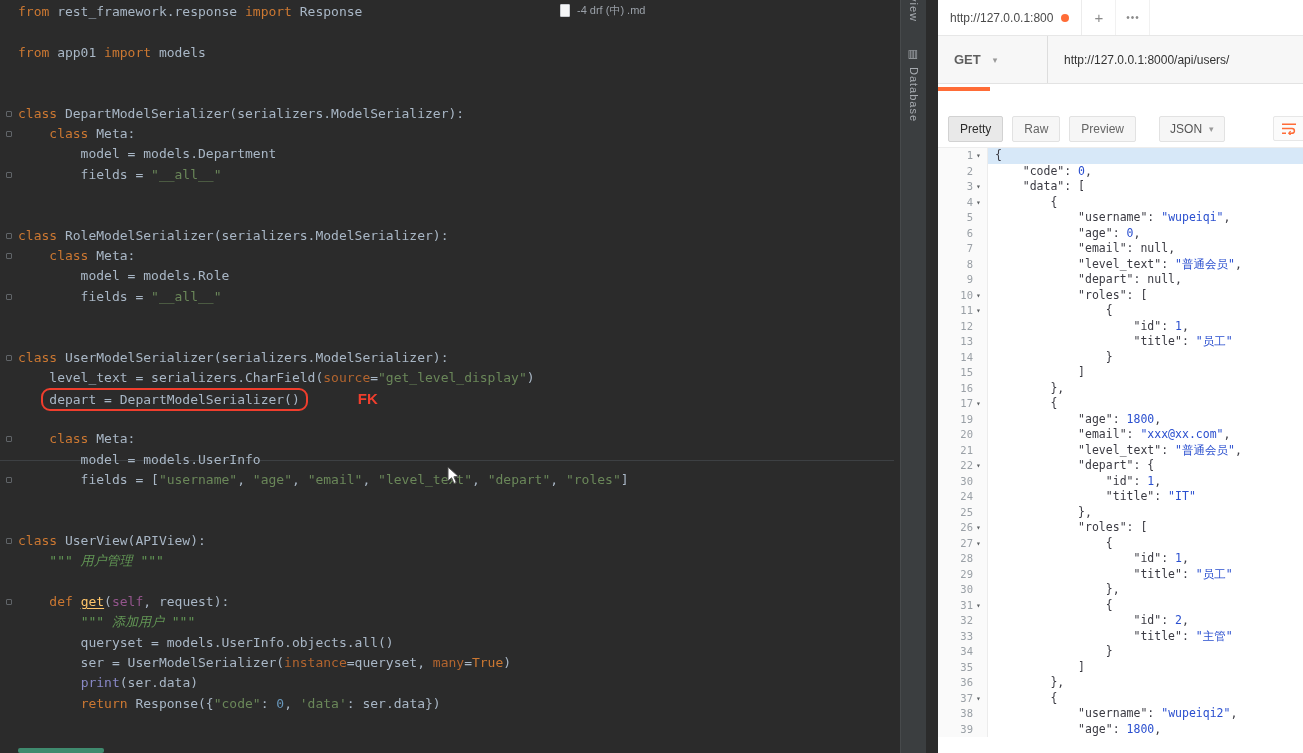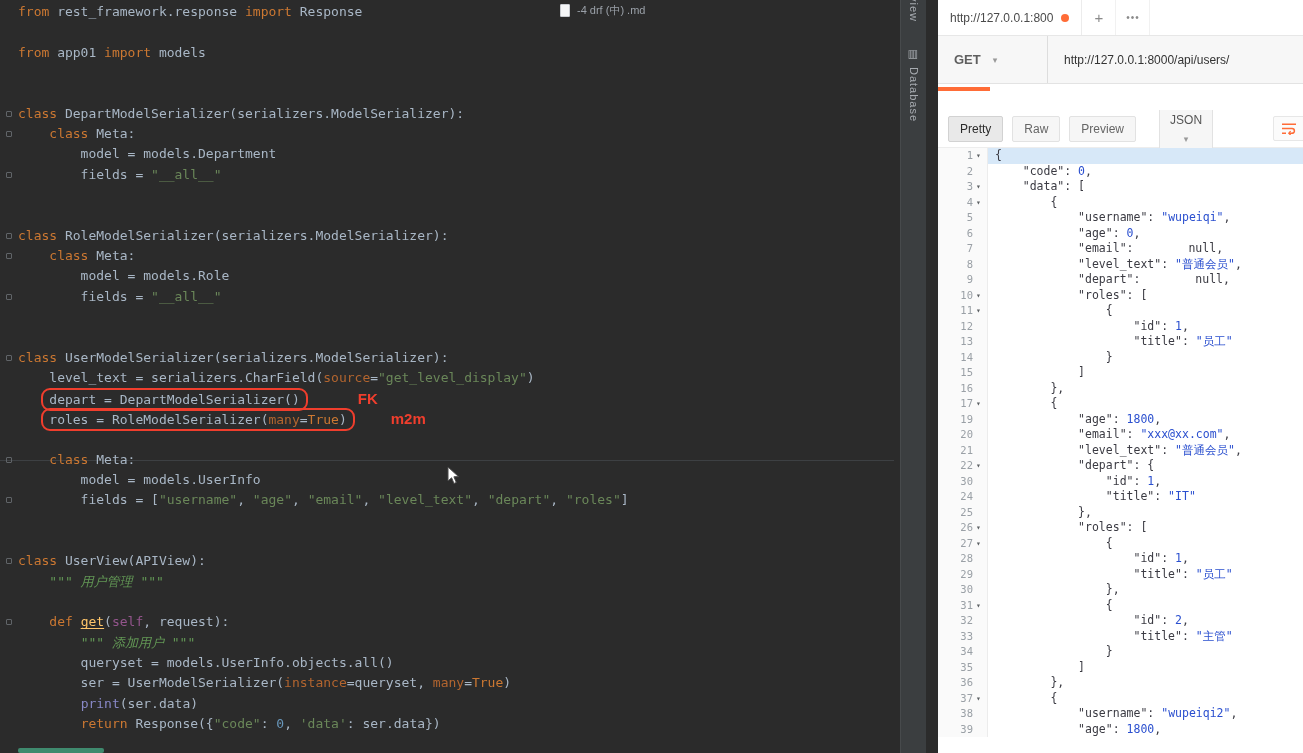--- a/index.html
+++ b/index.html
@@ -57,34 +57,34 @@
 
   .pm-strip { height:26px; flex:0 0 26px; position:relative; background:#fff; }
   .orange-underline { position:absolute; left:0; top:3px; width:52px; height:4px; background:#ff6c37; }
 
   .pm-toolbar { height:38px; flex:0 0 38px; display:flex; align-items:center; padding:0 10px;
                 background:#fff; border-bottom:1px solid #ededed; }
   .vbtn { padding:5px 11px; font-size:12px; color:#666; border:1px solid #e2e2e2; background:#f6f6f6;
           margin-right:9px; border-radius:2px; }
   .vbtn.active { background:#e9e9e9; color:#2b2b2b; border-color:#d2d2d2; }
   .fmt { margin-left:14px; display:flex; align-items:center; gap:7px; padding:5px 10px;
-         border:1px solid #e2e2e2; background:#f6f6f6; border-radius:2px; font-size:12px; color:#555;flex-direction:column; }
+         border:1px solid #e2e2e2; background:#f6f6f6; border-radius:2px; font-size:12px; color:#555; }
   .wrap-btn { margin-left:auto; width:32px; height:25px; display:flex; align-items:center; justify-content:center;
               border:1px solid #e7e7e7; background:#fbfbfb; border-radius:2px; }
 
   .pm-body { flex:1; overflow:hidden; background:#fff; }
   .js-line { display:flex; height:15.5px; line-height:15.5px;
              font-family:"DejaVu Sans Mono", monospace; font-size:11.5px; }
   .js-g { width:50px; flex:0 0 50px; background:#fafafa; border-right:1px solid #ececec;
           display:flex; align-items:center; color:#9aa0a6; font-size:10.5px; }
   .js-num { flex:1; text-align:right; padding-right:3px; }
   .js-car { width:11px; flex:0 0 11px; font-size:8px; color:#5c6063; }
   .js-c { flex:1; white-space:pre; padding-left:7px; }
   .hl .js-c { background:#d7e8f8; }
-  .j-p { color:#3b3b43; } .j-k { color:#3b3b43; } .j-u { color:#3b3b43;margin-left:48px; }
+  .j-p { color:#3b3b43; } .j-k { color:#3b3b43; } .j-u { color:#3b3b43; }
   .j-s { color:#2a4fcf; } .j-n { color:#2a4fcf; }
 
   .cursor { position:absolute; left:447px; top:466px; }
 </style>
 </head>
 <body>
 
 <div id="root">
 
   <div class="editor">
@@ -103,21 +103,20 @@
         <div class="ed-line"><span class="ed-g"></span><span class="ed-c"></span></div>
         <div class="ed-line"><span class="ed-g"><span class="fold-sq"></span></span><span class="ed-c"><span class="t-k">class</span><span class="t-p"> RoleModelSerializer(serializers.ModelSerializer):</span></span></div>
         <div class="ed-line"><span class="ed-g"><span class="fold-sq"></span></span><span class="ed-c"><span class="t-p">    </span><span class="t-k">class</span><span class="t-p"> Meta:</span></span></div>
         <div class="ed-line"><span class="ed-g"></span><span class="ed-c"><span class="t-p">        model = models.Role</span></span></div>
         <div class="ed-line"><span class="ed-g"><span class="fold-sq"></span></span><span class="ed-c"><span class="t-p">        fields = </span><span class="t-s">"__all__"</span></span></div>
         <div class="ed-line"><span class="ed-g"></span><span class="ed-c"></span></div>
         <div class="ed-line"><span class="ed-g"></span><span class="ed-c"></span></div>
         <div class="ed-line"><span class="ed-g"><span class="fold-sq"></span></span><span class="ed-c"><span class="t-k">class</span><span class="t-p"> UserModelSerializer(serializers.ModelSerializer):</span></span></div>
         <div class="ed-line"><span class="ed-g"></span><span class="ed-c"><span class="t-p">    level_text = serializers.CharField(</span><span class="t-a">source</span><span class="t-p">=</span><span class="t-s">"get_level_display"</span><span class="t-p">)</span></span></div>
         <div class="ed-line"><span class="ed-g"></span><span class="ed-c"><span class="t-p">    </span><span class="redbox"><span class="t-p">depart = DepartModelSerializer()</span></span><span class="red-note" style="margin-left: 50px;">FK</span></span></div>
-        <div class="ed-line"><span class="ed-g"></span><span class="ed-c"><span class="t-p">    </span><span class="redbox"><span class="t-p">roles = RoleModelSerializer(</span><span class="t-a">many</span><span class="t-p">=</span><span class="t-k">True</span><span class="t-p">)</span></span><span class="red-note" style="margin-left: 36px;">m2m</span></span></div>
         <div class="ed-line"><span class="ed-g"></span><span class="ed-c"></span></div>
         <div class="ed-line"><span class="ed-g"><span class="fold-sq"></span></span><span class="ed-c"><span class="t-p">    </span><span class="t-k">class</span><span class="t-p"> Meta:</span></span></div>
         <div class="ed-line"><span class="ed-g"></span><span class="ed-c"><span class="t-p">        model = models.UserInfo</span></span></div>
         <div class="ed-line"><span class="ed-g"><span class="fold-sq"></span></span><span class="ed-c"><span class="t-p">        fields = [</span><span class="t-s">"username"</span><span class="t-p">, </span><span class="t-s">"age"</span><span class="t-p">, </span><span class="t-s">"email"</span><span class="t-p">, </span><span class="t-s">"level_text"</span><span class="t-p">, </span><span class="t-s">"depart"</span><span class="t-p">, </span><span class="t-s">"roles"</span><span class="t-p">]</span></span></div>
         <div class="ed-line"><span class="ed-g"></span><span class="ed-c"></span></div>
         <div class="ed-line"><span class="ed-g"></span><span class="ed-c"></span></div>
         <div class="ed-line"><span class="ed-g"><span class="fold-sq"></span></span><span class="ed-c"><span class="t-k">class</span><span class="t-p"> UserView(APIView):</span></span></div>
         <div class="ed-line"><span class="ed-g"></span><span class="ed-c"><span class="t-p">    </span><span class="t-d">""" 用户管理 """</span></span></div>
         <div class="ed-line"><span class="ed-g"></span><span class="ed-c"></span></div>
         <div class="ed-line"><span class="ed-g"><span class="fold-sq"></span></span><span class="ed-c"><span class="t-p">    </span><span class="t-k">def</span><span class="t-p"> </span><span class="t-fn">get</span><span class="t-p">(</span><span class="t-e">self</span><span class="t-p">, request):</span></span></div>

